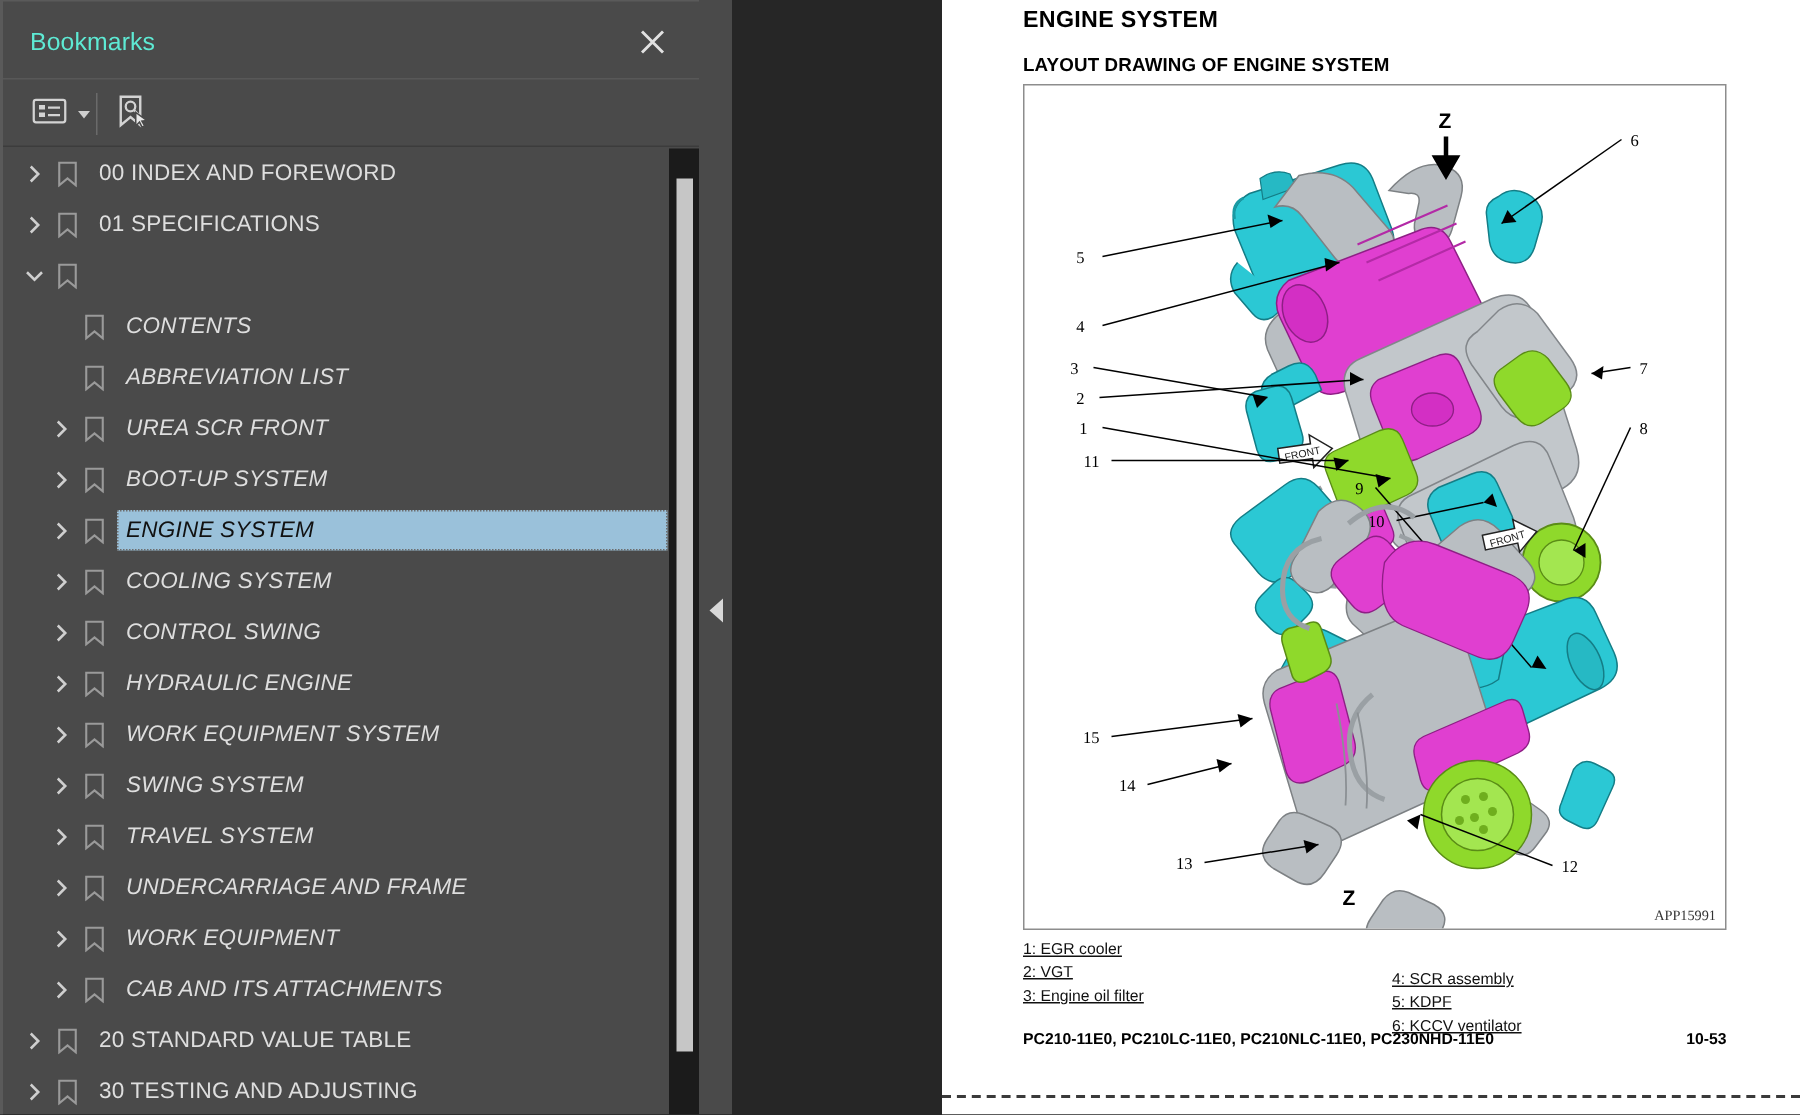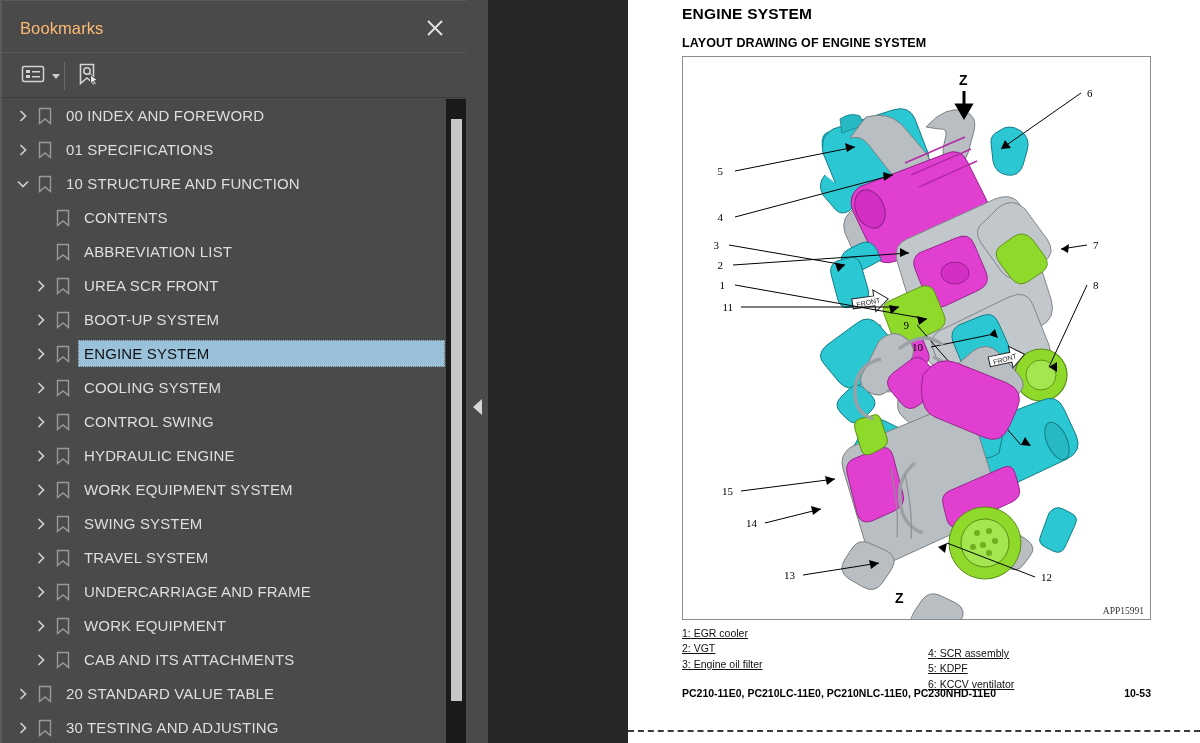--- a/index.html
+++ b/index.html
@@ -22,21 +22,21 @@
   }
   #panel-header {
     position: relative;
     height: 51px;
     width: 100%;
   }
   #panel-title {
     position: absolute;
     left: 18px; top: 18px;
     font-size: 16.5px;
-    color: #fdba74;
+    color: #5eead4;
     letter-spacing: .1px;
     white-space: nowrap;
   }
   #close-btn {
     position: absolute;
     right: 18px; top: 14px;
     width: 26px; height: 26px;
     cursor: pointer;
   }
   #close-btn svg { display:block; }
@@ -103,21 +103,21 @@
     letter-spacing: .15px;
     line-height: 18px;
   }
   
   .lvl1 .tw-chev { left: 13px; }
   .lvl1 .bm-icon { left: 35px; }
   .lvl1 .row-label { left: 64px; }
   
   .lvl2 .tw-chev { left: 31px; }
   .lvl2 .bm-icon { left: 53px; }
-  .lvl2 .row-label { left: 82px; }
+  .lvl2 .row-label { left: 82px; font-style: italic; }
 
   .tree-row.selected .row-label {
     color: #111;
   }
   .sel-band {
     position: absolute;
     left: 76px; right: 1px;
     top: 3px; height: 27px;
     background: #9ac1da;
     border: 1px dotted #6d6d6d;
@@ -302,21 +302,20 @@
         </div>
         <div class="tree-row lvl1">
           <div class="tw-chev">
             <svg width="14" height="14" viewBox="0 0 14 14">
               <path d="M2 4.5 L7 9.5 L12 4.5" fill="none" stroke="#cfcfcf" stroke-width="1.7"></path>
             </svg>
           </div>
           <div class="bm-icon"><svg width="16" height="18" viewBox="0 0 16 18">
               <path d="M2.5 1.5 h11 v15 l-5.5 -4.6 l-5.5 4.6 z" fill="none" stroke="#9a9a9a" stroke-width="1.4"></path>
             </svg></div>
-          <div class="row-label">10 STRUCTURE AND FUNCTION</div>
         </div>
         <div class="tree-row lvl2">
           <div class="bm-icon"><svg width="16" height="18" viewBox="0 0 16 18">
               <path d="M2.5 1.5 h11 v15 l-5.5 -4.6 l-5.5 4.6 z" fill="none" stroke="#9a9a9a" stroke-width="1.4"></path>
             </svg></div>
           <div class="row-label">CONTENTS</div>
         </div>
         <div class="tree-row lvl2">
           <div class="bm-icon"><svg width="16" height="18" viewBox="0 0 16 18">
               <path d="M2.5 1.5 h11 v15 l-5.5 -4.6 l-5.5 4.6 z" fill="none" stroke="#9a9a9a" stroke-width="1.4"></path>

